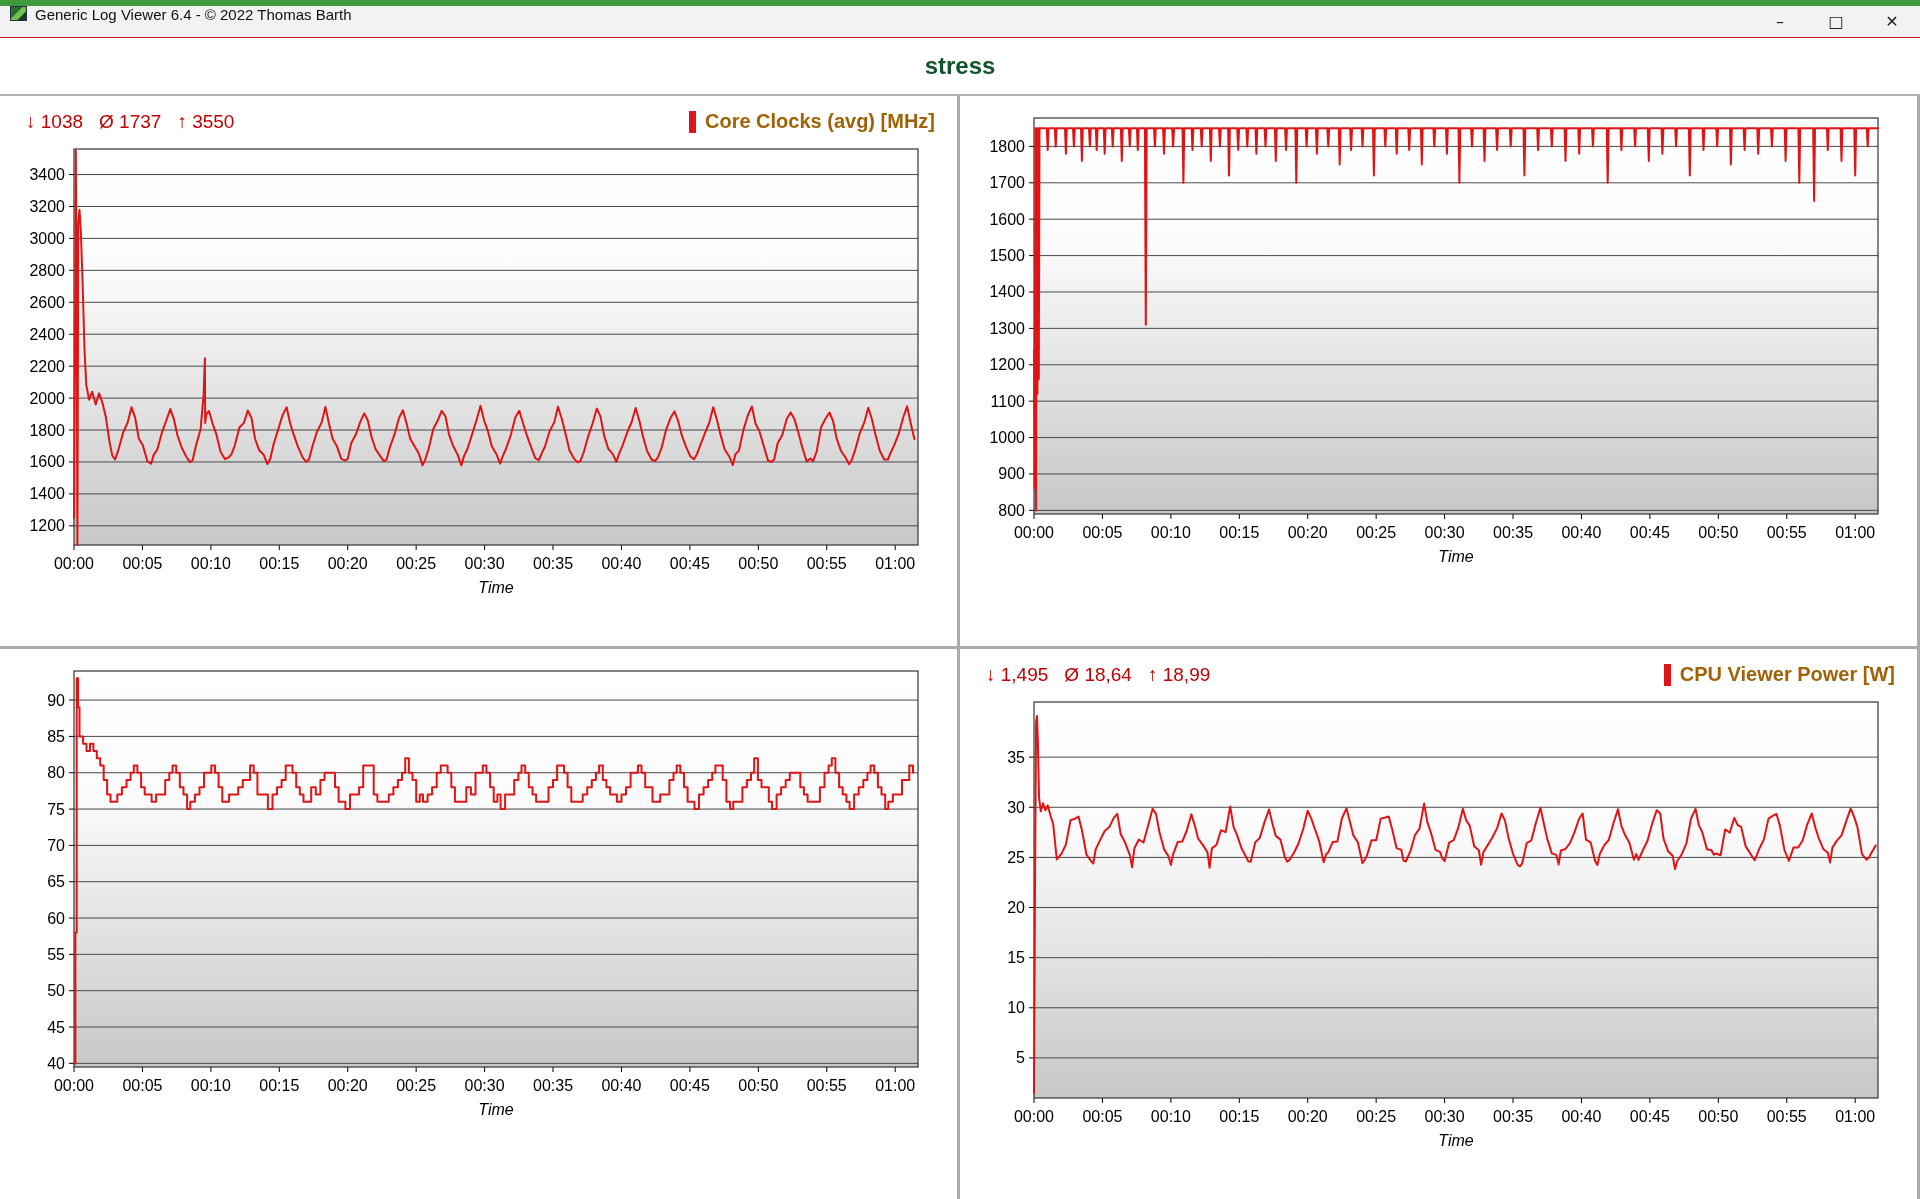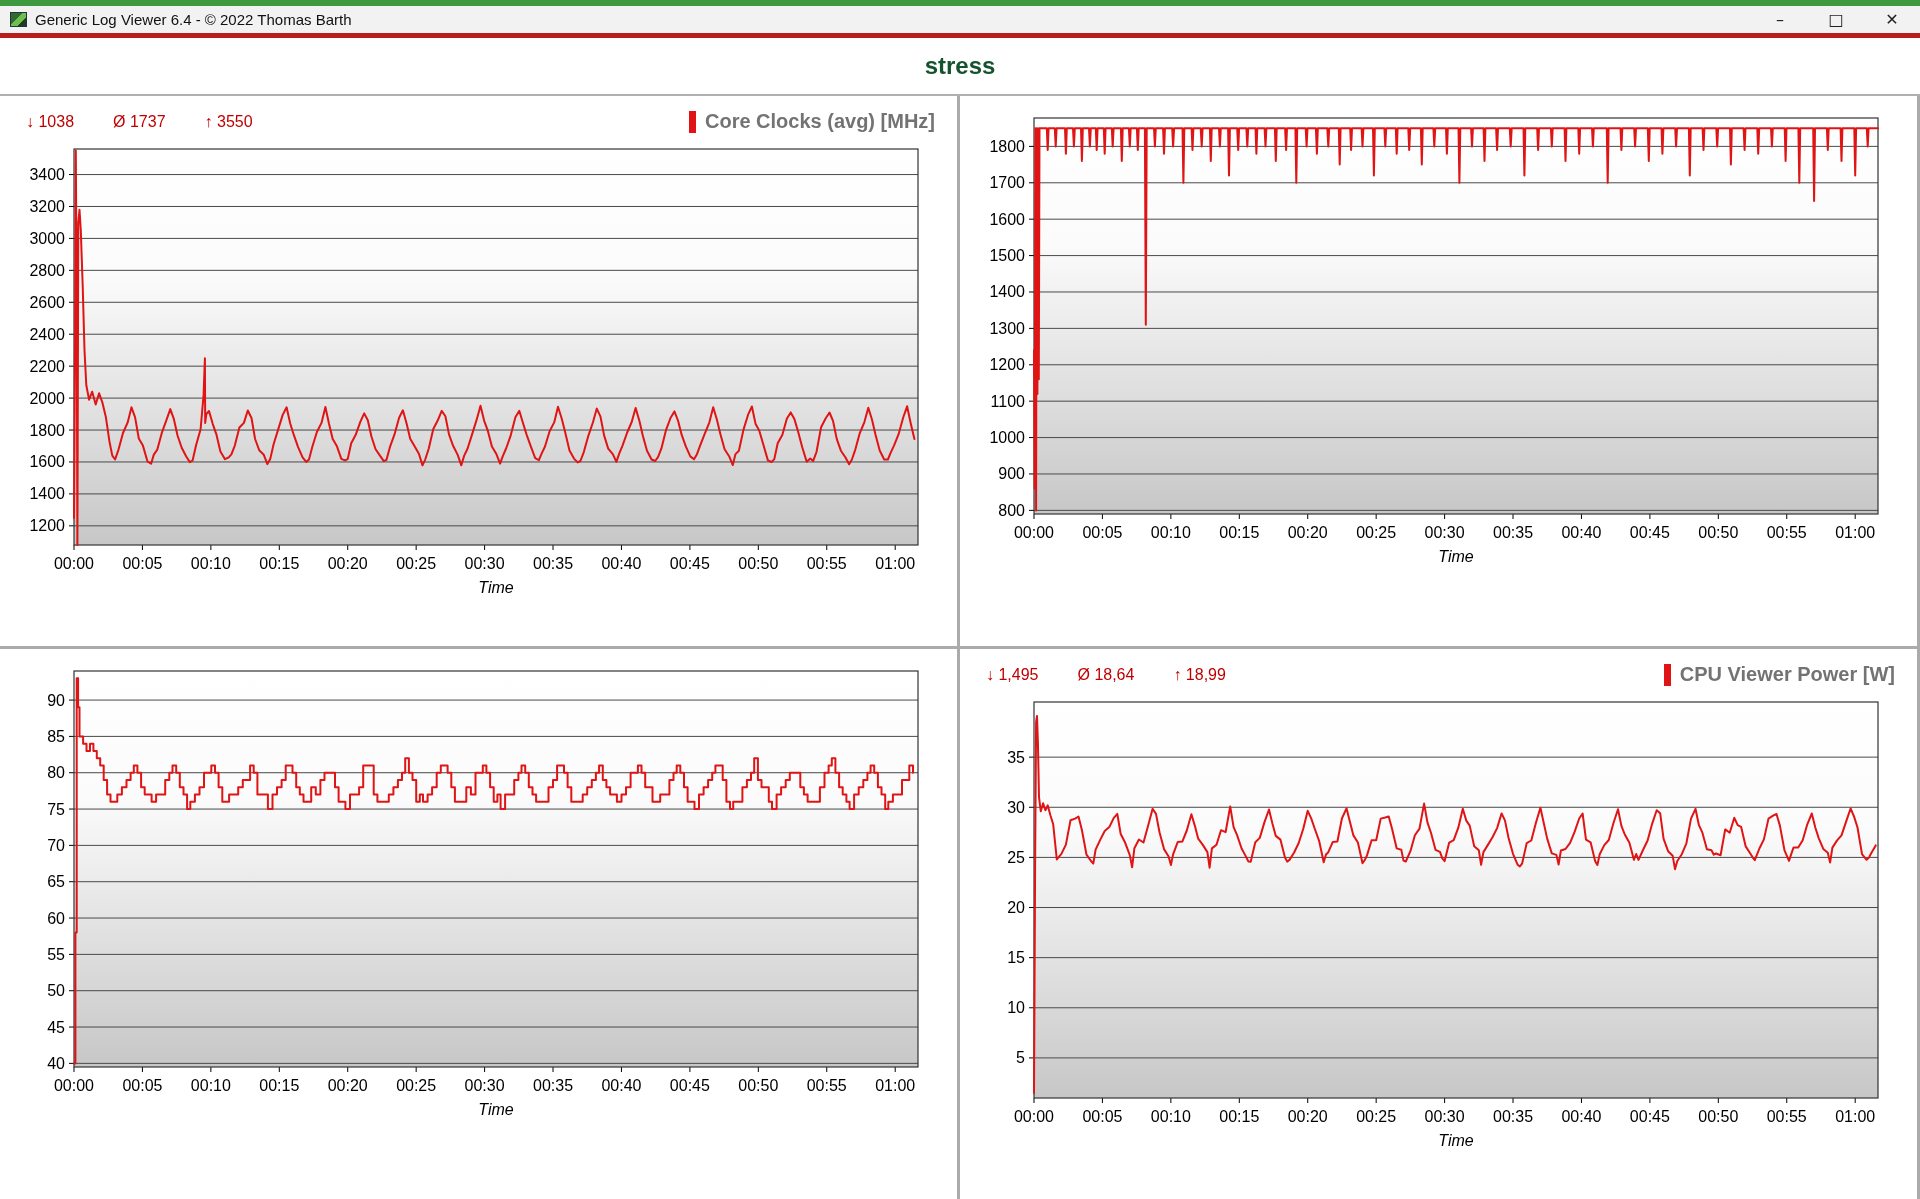--- a/index.html
+++ b/index.html
@@ -1,36 +1,36 @@
 <!DOCTYPE html>
 <html style="--accent: #3f9a3f; --line: #e01414; --stats: #c00000;"><head>
 <meta charset="utf-8">
 <style>
   * { margin:0; padding:0; box-sizing:border-box; }
   html,body { width:1920px; height:1199px; overflow:hidden; background:#fff;
     font-family:"Liberation Sans", sans-serif; }
   .accent-strip { height:6px; background:var(--accent,#3f9a3f); }
-  .titlebar { height:32px; background:#f2f2f2; display:flex; align-items:center;
-    border-bottom:5px solid #b91c1c; }
+  .titlebar { height:32px; background:#f2f2f2; display:flex; 
+    border-bottom:1px solid #b91c1c; }
   .app-icon { width:17px; height:15px; margin:0 8px 0 10px; display:inline-block;
     background:linear-gradient(135deg,#2f6b2f 0 40%,#6fbf4f 40% 70%,#1d3d1d 70%);
     border:1px solid #234; }
   .title-text { font-size:15px; color:#111; }
   .win-buttons { margin-left:auto; display:flex; height:100%; }
   .win-buttons button { width:56px; height:100%; border:none; background:transparent;
     font-size:16px; color:#222; cursor:pointer; font-family:"DejaVu Sans", sans-serif; }
   .page-header { height:56px; display:flex; align-items:center; justify-content:center; }
   .page-title { font-size:24px; font-weight:bold; color:#14532d; }
   .charts-grid { display:grid; grid-template-columns:957px 957px; grid-template-rows:550px 550px;
     gap:3px; background:#ababab; border-top:2px solid #b0b0b0; }
   .panel { background:#fff; padding:12px 10px 0 10px; overflow:hidden; }
   .panel-header { display:flex; align-items:center; padding:2px 12px 6px 16px; }
-  .stats { display:flex; gap:39px; color:var(--stats,#c00000); font-size:16px; }
+  .stats { display:flex; gap:16px; color:var(--stats,#c00000); font-size:19px; }
   .chart-title { margin-left:auto; display:flex; align-items:center; font-size:20px;
-    font-weight:bold; color:#737373;justify-content:space-between; }
+    font-weight:bold; color:#a16207;justify-content:space-between; }
   .legend-bar { width:7px; height:22px; background:var(--line,#e01414); margin-right:9px;
     display:inline-block; }
   .chart-host { width:930px; }
   .chart-host svg { display:block; }
   text { font-family:"Liberation Sans", sans-serif; }
 </style>
 </head>
 <body>
 
 <div class="accent-strip"></div>

